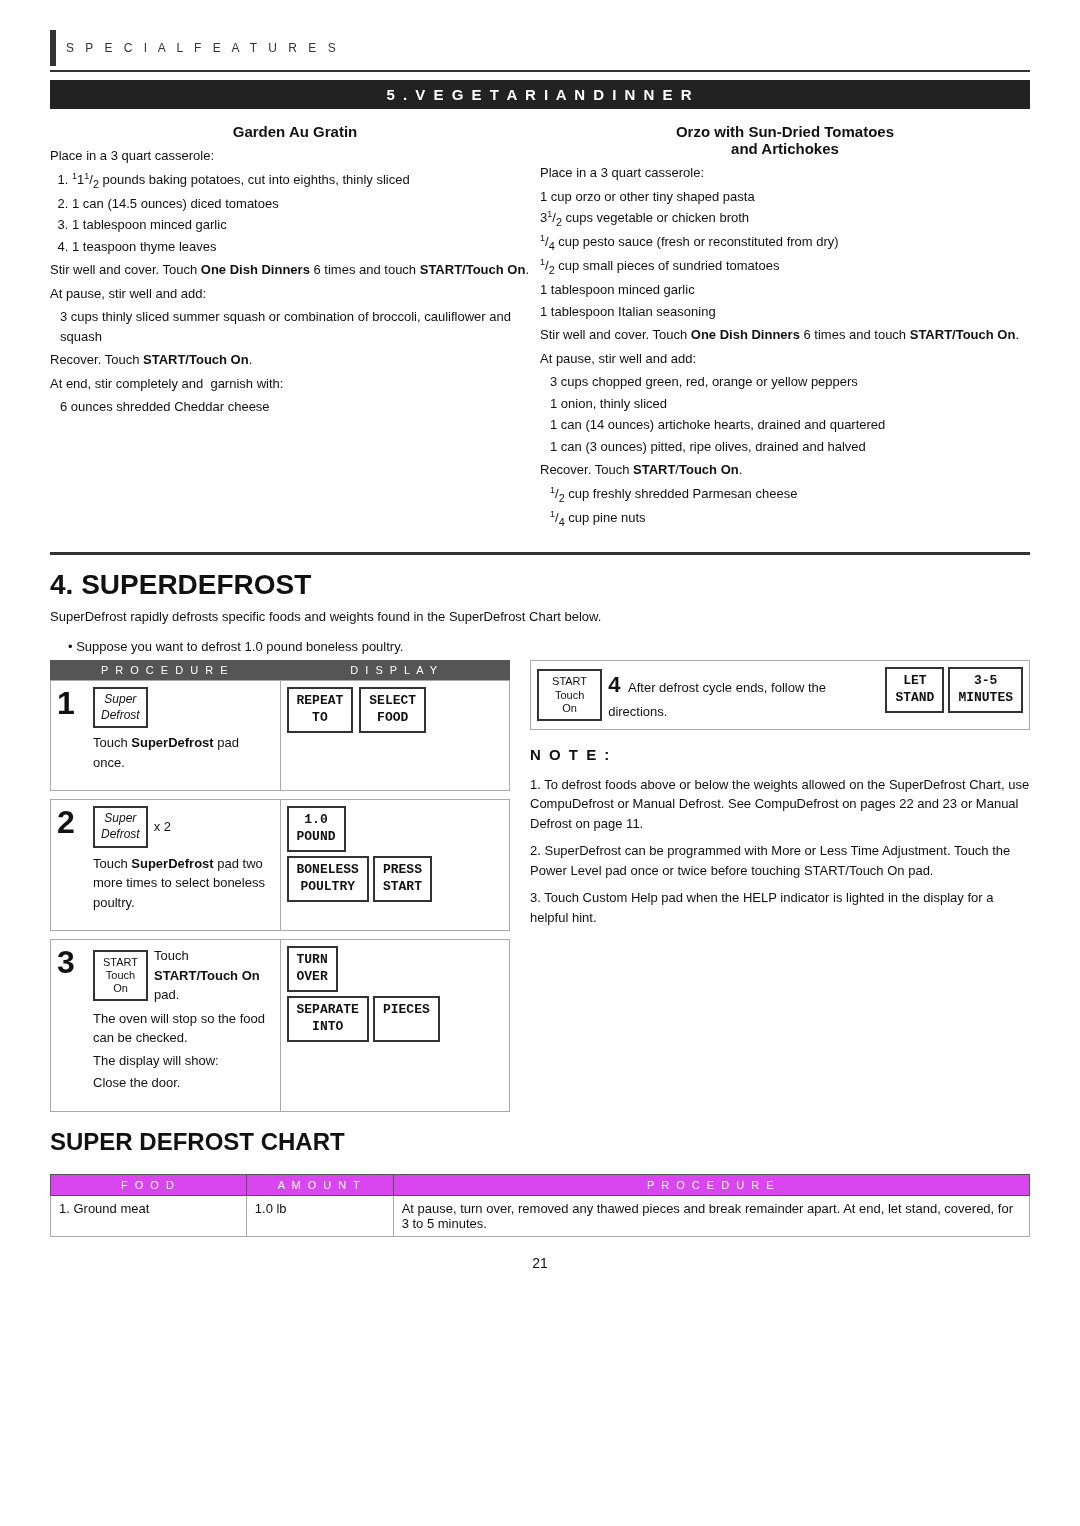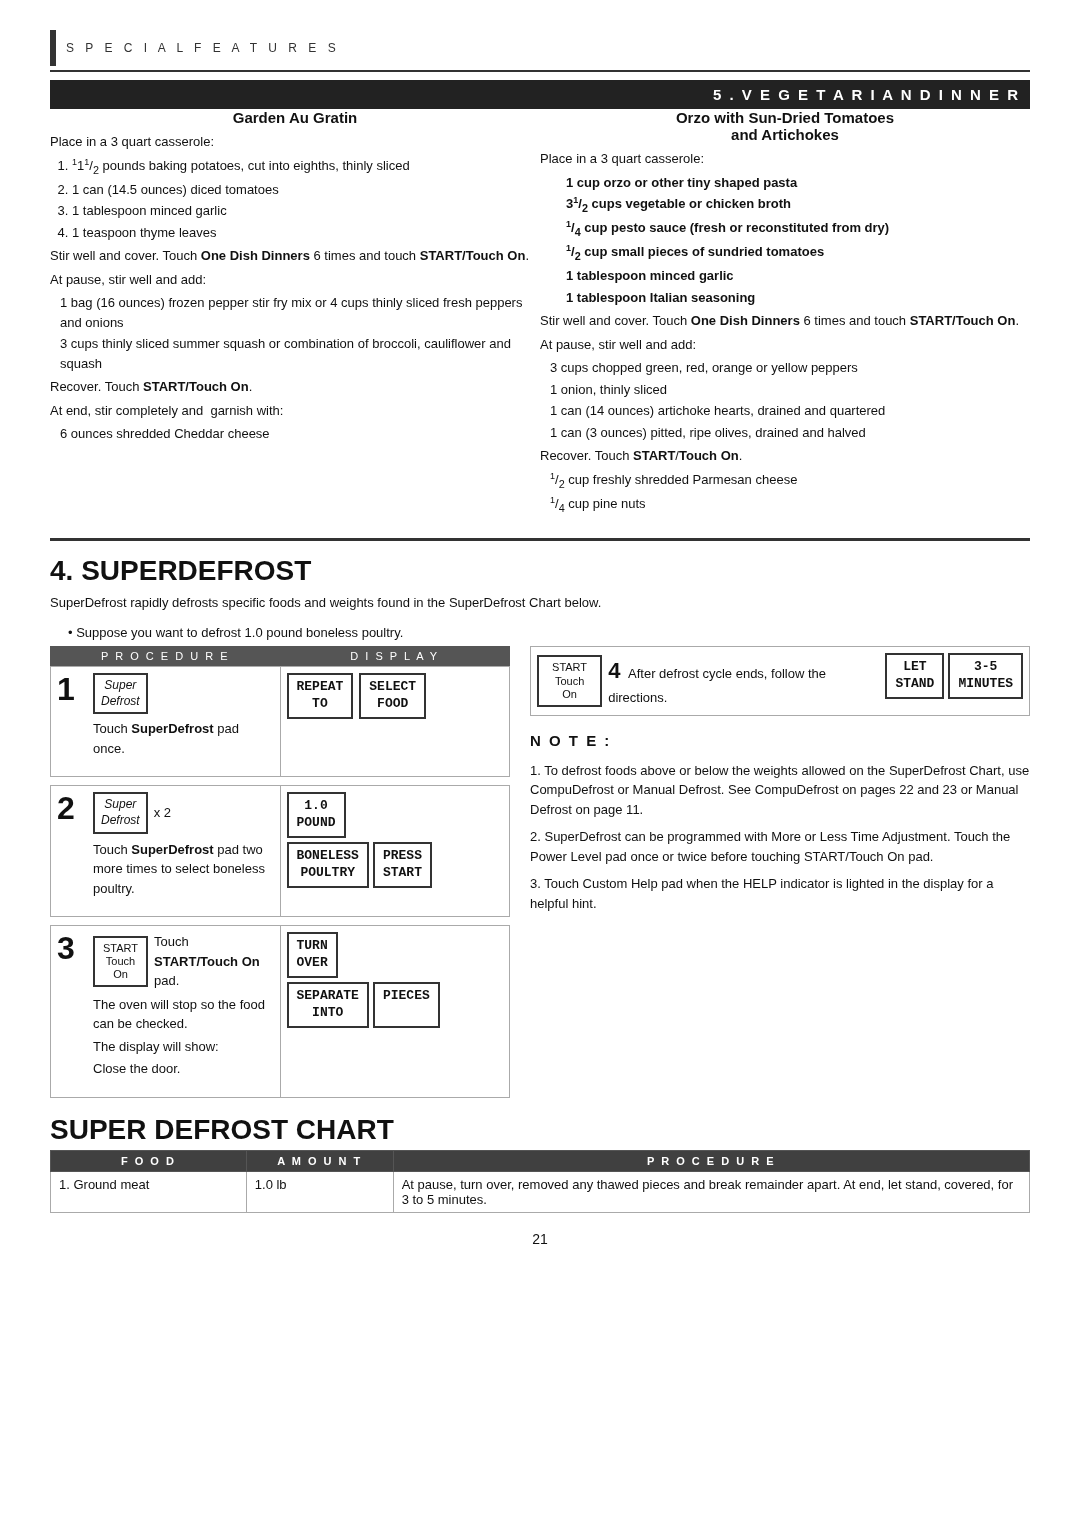--- a/index.html
+++ b/index.html
@@ -32,25 +32,26 @@
       font-size: 12px;
       letter-spacing: 4px;
       color: #333;
       font-weight: normal;
     }
 
     
     .section-header {
       background: #222;
       color: #fff;
-      text-align: right;
+      text-align: center;
       padding: 6px 10px;
       font-size: 15px;
       font-weight: bold;
       letter-spacing: 2px;
+      margin-bottom: 14px;
     }
 
     
     .two-col {
       display: flex;
       margin-bottom: 18px;
     }
     .col-left { flex: 1; }
     .col-right { flex: 1; }
 
@@ -210,36 +211,36 @@
       font-weight: bold;
       letter-spacing: 2px;
       margin-bottom: 8px;
     }
     .note-item {
       margin-bottom: 8px;
     }
 
     
     .chart-title {
-      font-size: 28px;
-      font-weight: bold;
-      margin-bottom: 4px;
+      font-size: 24px;
+      font-weight: bold;
+      margin-bottom: 18px;
     }
     .chart-table {
       width: 100%;
       border-collapse: collapse;
       font-size: 13px;
     }
     .chart-table .chart-header {
-      background: #404040;
+      background: #d946ef;
       color: #fff;
       padding: 4px 8px;
       letter-spacing: 2px;
       font-size: 11px;
-      font-weight: bold;
+      font-weight: normal;
     }
     .chart-table td {
       border: 1px solid #aaa;
       padding: 5px 8px;
       vertical-align: top;
     }
     .chart-table th {
       border: 1px solid #555;
     }
 
@@ -269,39 +270,38 @@
         <p>Place in a 3 quart casserole:</p>
         <ol>
           <li><sup class="superscript">1</sup>1<sup class="superscript">1</sup>/<sub>2</sub> pounds baking potatoes, cut into eighths, thinly sliced</li>
           <li>1 can (14.5 ounces) diced tomatoes</li>
           <li>1 tablespoon minced garlic</li>
           <li>1 teaspoon thyme leaves</li>
         </ol>
         <p>Stir well and cover. Touch <strong>One Dish Dinners</strong> 6 times and touch <strong>START/Touch On</strong>.</p>
         <p>At pause, stir well and add:</p>
         <ol start="1" style="list-style-type:none; margin-left:10px;">
-          <li>1 bag (16 ounces) frozen pepper stir fry mix or 4 cups thinly sliced fresh peppers and onions</li>
           <li>3 cups thinly sliced summer squash or combination of broccoli, cauliflower and squash</li>
         </ol>
         <p>Recover. Touch <strong>START/Touch On</strong>.</p>
         <p>At end, stir completely and &nbsp;garnish with:</p>
         <ol start="1" style="list-style-type:none; margin-left:10px;">
           <li>6 ounces shredded Cheddar cheese</li>
         </ol>
       </div>
     </div>
 
     <div class="col-right">
       <div class="recipe-title">
         <span>Orzo with Sun-Dried Tomatoes</span><br>
         <span>and Artichokes</span>
       </div>
       <div class="recipe-body">
         <p>Place in a 3 quart casserole:</p>
-        <ol style="list-style-type:none; margin-left:26px;font-weight:bold;">
+        <ol style="list-style-type:none; margin-left:0;">
           <li>1 cup orzo or other tiny shaped pasta</li>
           <li>3<sup class="superscript">1</sup>/<sub>2</sub> cups vegetable or chicken broth</li>
           <li><sup class="superscript">1</sup>/<sub>4</sub> cup pesto sauce (fresh or reconstituted from dry)</li>
           <li><sup class="superscript">1</sup>/<sub>2</sub> cup small pieces of sundried tomatoes</li>
           <li>1 tablespoon minced garlic</li>
           <li>1 tablespoon Italian seasoning</li>
         </ol>
         <p>Stir well and cover. Touch <strong>One Dish Dinners</strong> 6 times and touch <strong>START/Touch On</strong>.</p>
         <p>At pause, stir well and add:</p>
         <ol style="list-style-type:none; margin-left:10px;">

